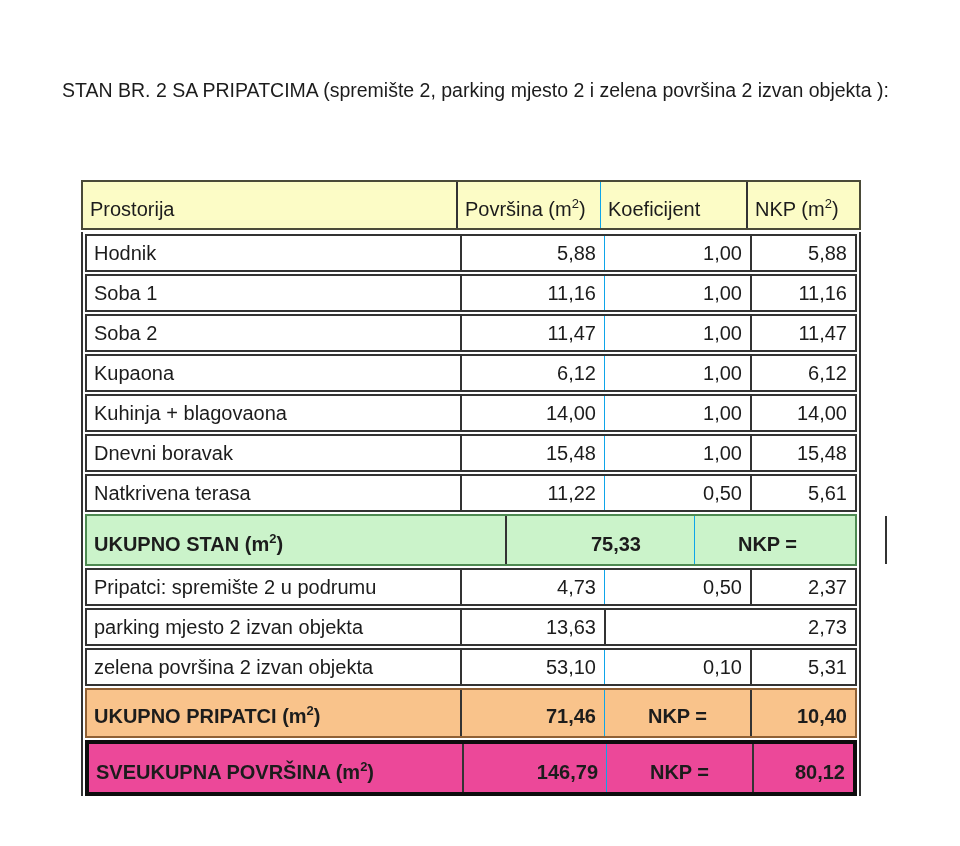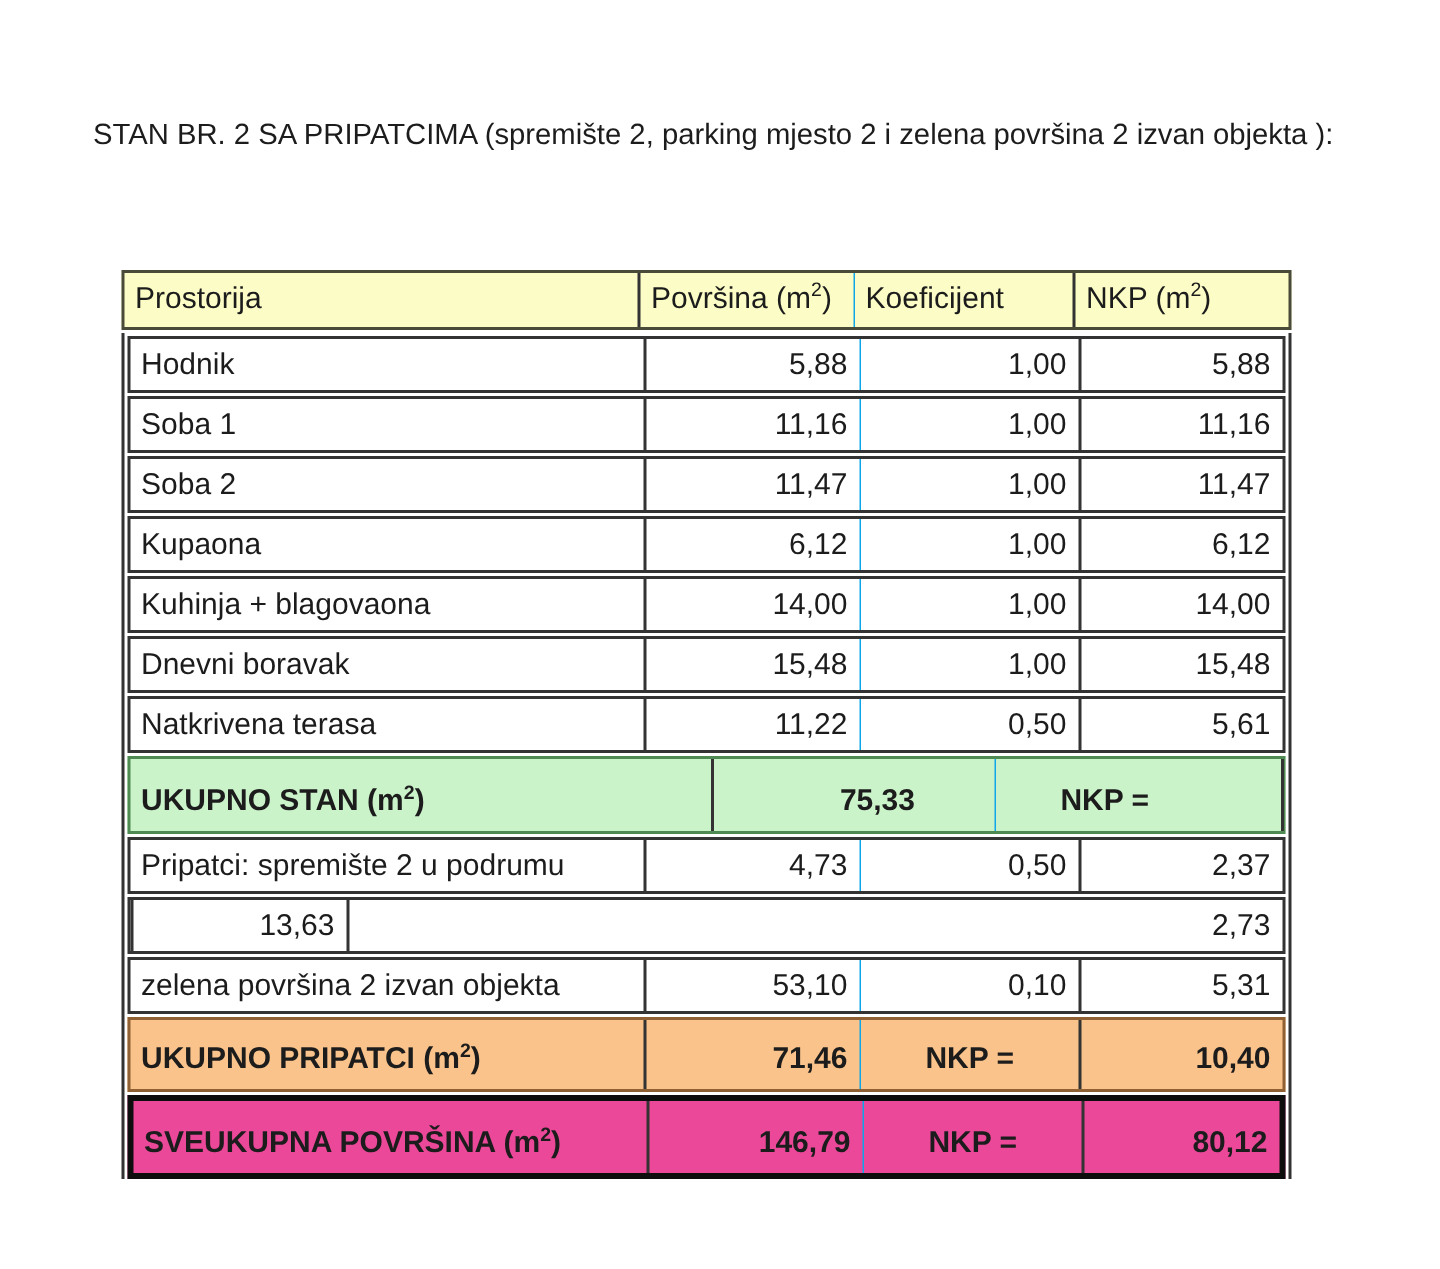--- a/index.html
+++ b/index.html
@@ -19,21 +19,21 @@
     color:#1c1c1c;
   }
   .sheet{
     position:absolute;
     left:81px;top:180px;
     width:780px;
   }
   
   .header-row{
     display:flex;
-    height:40px;
+    height:50px;
     box-sizing:border-box;
     border:2px solid #4a4a38;
     background:#fcfcc6;
   }
   
   .rows-outer{
     display:flex;
     flex-direction:column;
     gap:2px;
     border-left:2px solid #333333;
@@ -70,21 +70,21 @@
   }
   .cell{
     display:flex;
     align-items:center;
     box-sizing:border-box;
     font-size:20px;
     overflow:hidden;
     white-space:nowrap;
   }
   .c1{flex:0 0 342px;padding-left:7px;justify-content:flex-start;}
-  .c2{flex:0 0 144px;border-left:2px solid #333333;justify-content:flex-end;padding-right:8px;}
+  .c2{flex:0 0 144px;border-left:2px solid #333333;justify-content:flex-end;padding-right:8px;margin-left:31px;}
   .c3{flex:0 0 146px;border-left:1px solid #0ea5e9;justify-content:flex-end;padding-right:8px;}
   .c4{flex:1 1 auto;border-left:2px solid #333333;justify-content:flex-end;padding-right:8px;}
   .ctr{justify-content:center;padding-right:0;}
   
   .header-row .cell{align-items:flex-end;padding-bottom:7px;}
   .row.total-stan .cell,
   .row.total-pripatci .cell,
   .row.grand-total .cell{align-items:flex-end;padding-bottom:8px;}
   sup{font-size:13px;line-height:0;vertical-align:super;}
 </style>
@@ -167,20 +167,21 @@
     </div>
 
     <div class="row">
       <div class="cell c1">Pripatci: spremište 2 u podrumu</div>
       <div class="cell c2">4,73</div>
       <div class="cell c3">0,50</div>
       <div class="cell c4">2,37</div>
     </div>
 
     <div class="row">
+      <div class="cell c1">parking mjesto 2 izvan objekta</div>
       <div class="cell c2">13,63</div>
       <div class="cell c4">2,73</div>
     </div>
 
     <div class="row">
       <div class="cell c1">zelena površina 2 izvan objekta</div>
       <div class="cell c2">53,10</div>
       <div class="cell c3">0,10</div>
       <div class="cell c4">5,31</div>
     </div>

